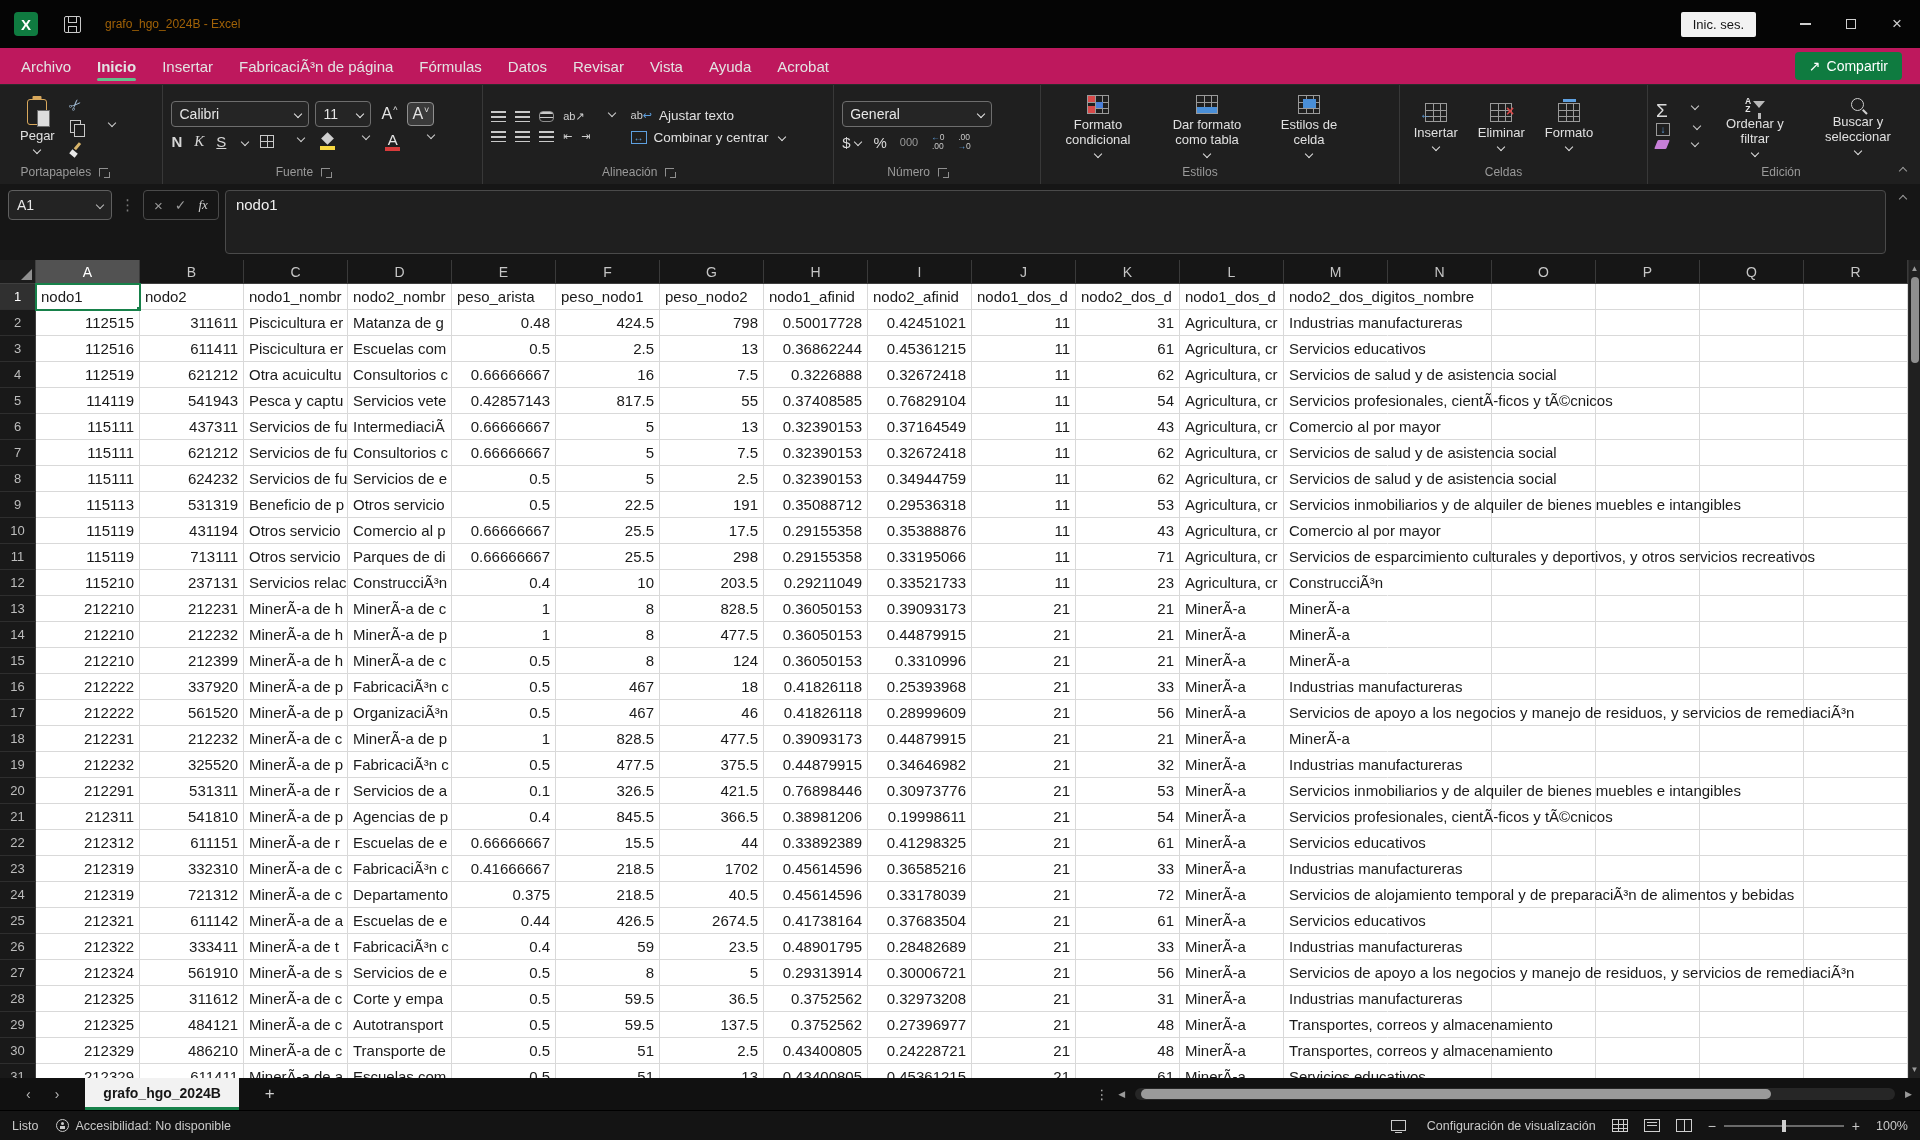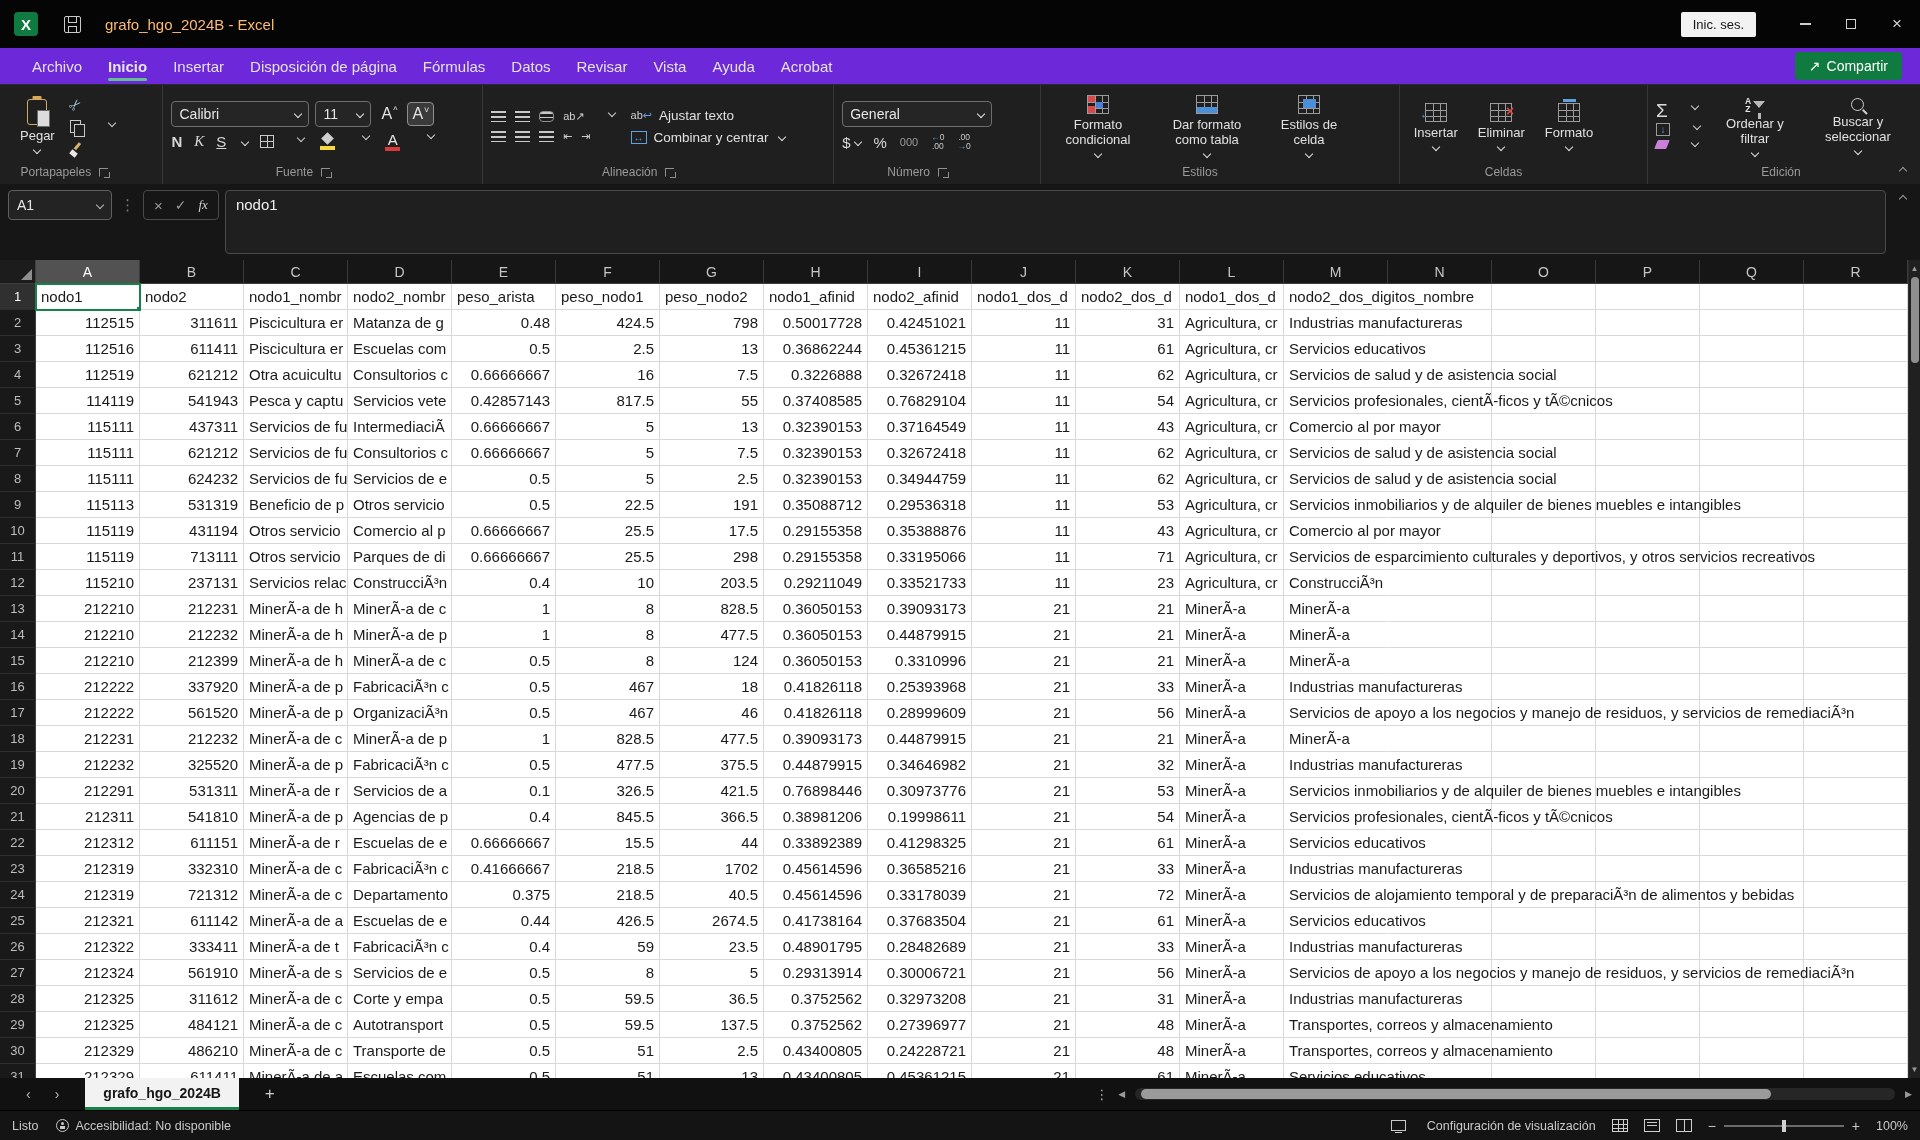--- a/index.html
+++ b/index.html
@@ -11,33 +11,33 @@
   .cv.up { transform:rotate(-135deg); }
   .dl { width:9px; height:9px; border-left:1px solid #8f8f8f; border-bottom:1px solid transparent; border-top:1px solid #8f8f8f; position:relative; }
   .dl::after { content:""; position:absolute; right:-2px; bottom:-2px; width:5px; height:5px; border-right:1.4px solid #8f8f8f; border-bottom:1.4px solid #8f8f8f; }
 
   
   #titlebar { height:48px; background:#050505; display:flex; align-items:center; position:relative; }
   .xl-logo { width:24px; height:24px; margin-left:14px; background:#0f7b40; border-radius:4px; color:#fff; font-weight:bold; font-size:15px; display:flex; align-items:center; justify-content:center; }
   .save-ic { width:17px; height:17px; border:1.6px solid #c9c9c9; border-radius:2px; margin-left:26px; position:relative; }
   .save-ic::before { content:""; position:absolute; top:0; left:3px; width:7px; height:5px; border:1.4px solid #c9c9c9; border-top:none; }
   .save-ic::after { content:""; position:absolute; bottom:0; left:3px; width:7px; height:5px; border:1.4px solid #c9c9c9; border-bottom:none; }
-  #doc-title { margin-left:24px; font-size:15px; color:#fdba74; }
+  #doc-title { margin-left:24px; font-size:12px; color:#a16207; }
   #searchbox { position:absolute; left:50%; transform:translateX(-50%); top:9px; width:420px; height:30px; background:#3d3d3d; border-radius:5px; display:flex; align-items:center; color:#c4c4c4; font-size:14px; }
   .mag { display:inline-block; width:9px; height:9px; border:1.6px solid currentColor; border-radius:50%; position:relative; }
   .mag::after { content:""; position:absolute; width:6px; height:1.6px; background:currentColor; transform:rotate(45deg); right:-5px; bottom:-3px; }
   #searchbox .mag { margin:0 10px 0 90px; }
   #title-right { margin-left:auto; display:flex; align-items:center; height:100%; }
   #signin { background:#f2f2f2; color:#141414; font-size:13px; padding:5px 12px; border-radius:2px; margin-right:26px; }
   .winbtn { width:46px; height:100%; display:flex; align-items:center; justify-content:center; color:#cfcfcf; font-size:14px; }
   .ic-min { width:11px; height:2px; background:#cfcfcf; }
   .ic-max { width:10px; height:10px; border:1.3px solid #cfcfcf; }
 
   
-  #menubar { height:36px; background:#6d28d9; display:flex; align-items:center; padding-left:19px; position:relative; }
+  #menubar { height:36px; background:#be185d; display:flex; align-items:center; padding-left:8px; position:relative; }
   .mtab { padding:8px 13px; font-size:15px; color:#e3e3e3; position:relative; }
   .mtab.active { font-weight:bold; }
   .mtab.active::after { content:""; position:absolute; left:13px; right:13px; bottom:2px; height:3px; border-radius:2px; background:#63c08c; }
   #share-btn { margin-left:auto; margin-right:18px; background:#0f7b40; color:#fff; font-size:14px; padding:6px 14px; border-radius:4px; display:flex; align-items:center; gap:6px; }
 
   
   #ribbon { height:100px; background:#1f1f1f; border-top:1px solid #2b2b2b; display:flex; justify-content:space-between; padding:0 6px; }
   .rgroup { display:flex; flex-direction:column; padding:5px 8px 2px; position:relative; }
   .rgroup + .rgroup { border-left:1px solid #383838; }
   .rg-body { flex:1; display:flex; align-items:center; gap:8px; }
@@ -197,21 +197,21 @@
         <span style="font-size:17px;">×</span>
       </div>
   </div>
 </div>
 
 <div id="menubar">
   <div id="menu-tabs" style="display:flex;">
       <div class="mtab">Archivo</div>
       <div class="mtab active">Inicio</div>
       <div class="mtab">Insertar</div>
-      <div class="mtab">Disposición de página</div>
+      <div class="mtab">FabricaciÃ³n de página</div>
       <div class="mtab">Fórmulas</div>
       <div class="mtab">Datos</div>
       <div class="mtab">Revisar</div>
       <div class="mtab">Vista</div>
       <div class="mtab">Ayuda</div>
       <div class="mtab">Acrobat</div>
     </div>
   <div id="share-btn">
     <span>↗</span>
     <span>Compartir</span>

